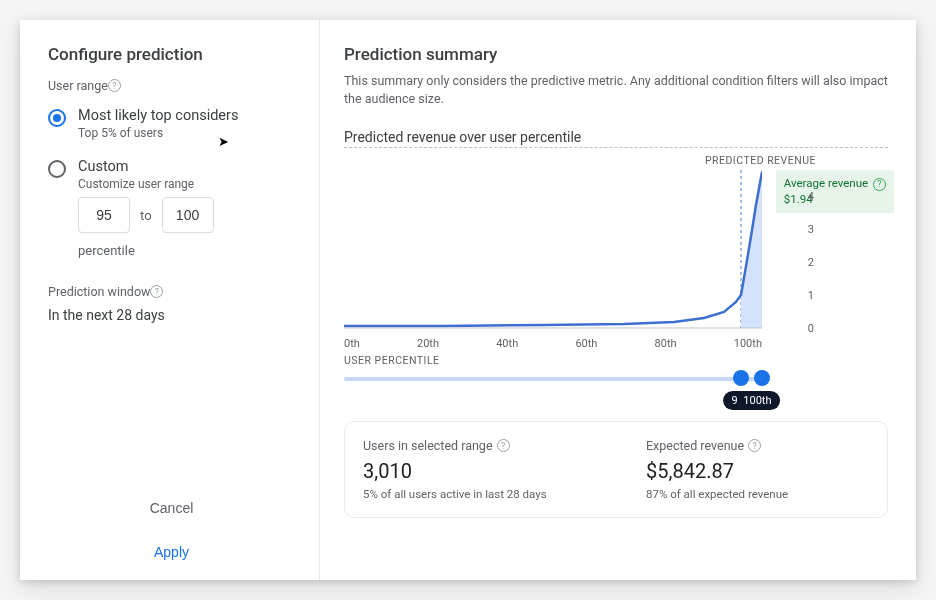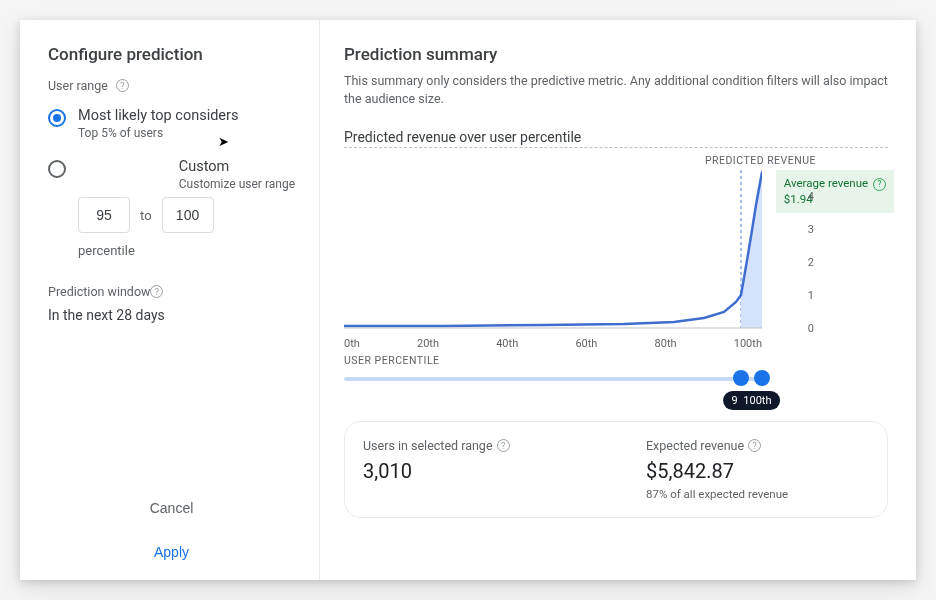--- a/index.html
+++ b/index.html
@@ -31,21 +31,21 @@
     font-weight: 500;
     color: #3c4043;
     margin-bottom: 14px;
   }
   .subhead {
     font-size: 12.5px;
     color: #5f6368;
     margin-bottom: 14px;
     display: flex;
     align-items: center;
-    gap: 8px;
+    gap: 0;
   }
   .help-icon {
     display: inline-flex;
     width: 13px; height: 13px;
     border: 1px solid #9aa0a6;
     border-radius: 50%;
     align-items: center;
     justify-content: center;
     font-size: 9px;
     color: #9aa0a6;
@@ -251,21 +251,21 @@
     background: #0f172a;
     color: #fff;
     font-size: 11px;
     padding: 3px 9px;
     border-radius: 11px;
     transform: translateX(-50%);
     white-space: nowrap;
   }
   .stats-box {
     border: 1px solid #e8eaed;
-    border-radius: 17px;
+    border-radius: 10px;
     padding: 16px 18px;
     display: flex;
     gap: 60px;
     margin-top: 4px;
   }
   .stat-col { flex: 1; }
   .stat-title {
     font-size: 12.5px;
     color: #5f6368;
     display: flex;
@@ -302,21 +302,21 @@
     <div class="radio-row">
       <div class="radio checked"></div>
       <div>
         <div class="radio-label">Most likely top considers</div>
         <div class="radio-sub">Top 5% of users</div>
       </div>
     </div>
     <span class="cursor-arrow" style="left:198px; top:114px;">➤</span>
 
 
-    <div class="radio-row" style="margin-bottom:10px;justify-content:space-between;">
+    <div class="radio-row" style="margin-bottom:10px;">
       <div class="radio"></div>
       <div>
         <div class="radio-label">Custom</div>
         <div class="radio-sub">Customize user range</div>
       </div>
     </div>
 
     <div class="custom-inputs">
       <input type="text" value="95" style="">
       <span class="to">to</span>
@@ -386,20 +386,21 @@
       </div>
     </div>
 
     <div class="stats-box">
       <div class="stat-col">
         <div class="stat-title">
           <span>Users in selected range</span>
           <span class="help-icon">?</span>
         </div>
         <div class="stat-val">3,010</div>
+        <div class="stat-sub">5% of all users active in last 28 days</div>
       </div>
       <div class="stat-col">
         <div class="stat-title">
           <span>Expected revenue</span>
           <span class="help-icon">?</span>
         </div>
         <div class="stat-val">$5,842.87</div>
         <div class="stat-sub">87% of all expected revenue</div>
       </div>
     </div>

